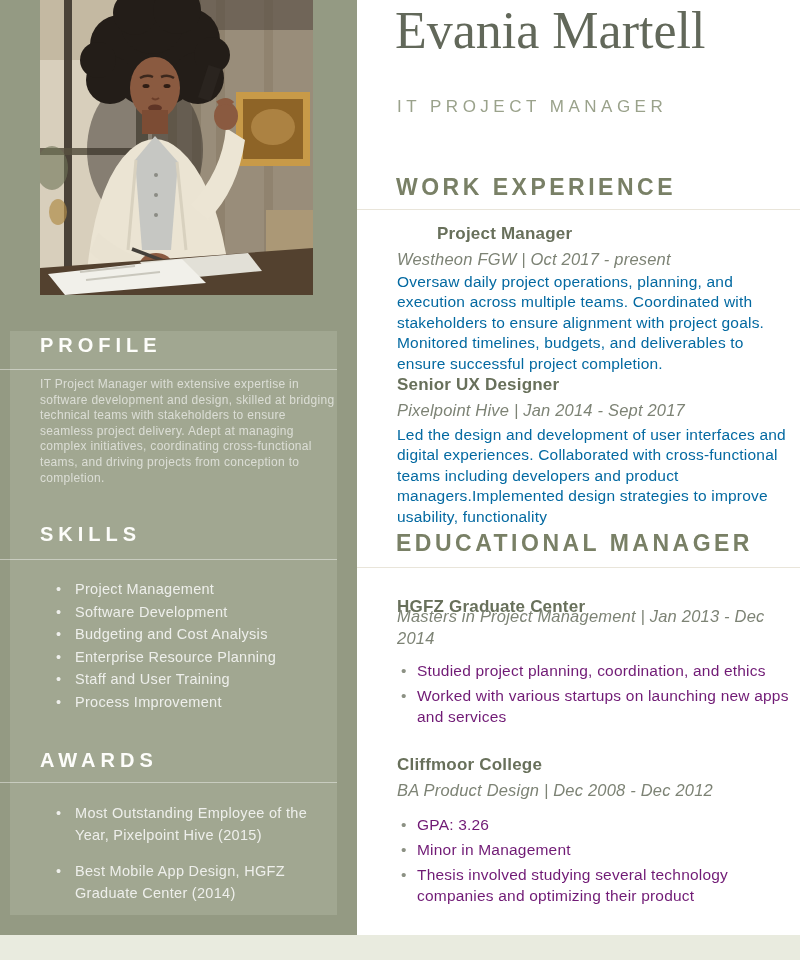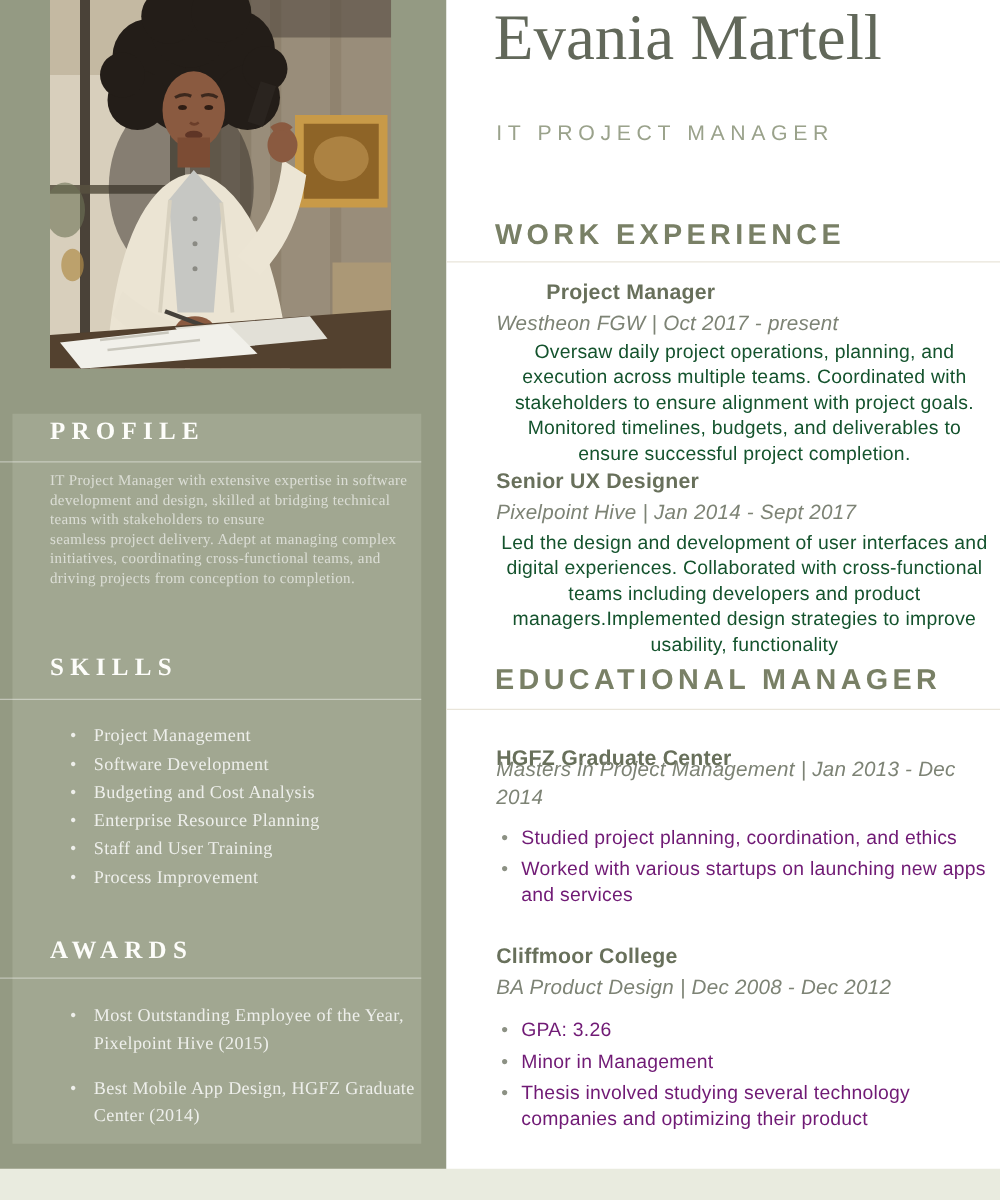--- a/index.html
+++ b/index.html
@@ -1,21 +1,21 @@
 <!DOCTYPE html>
 <html><head>
 <meta charset="utf-8">
 <style>
   * { margin:0; padding:0; box-sizing:border-box; }
   html,body { width:800px; height:960px; }
   body { font-family:"Liberation Sans", sans-serif; background:#ffffff; }
   .page { position:relative; width:800px; height:960px; background:#ffffff; overflow:hidden; }
 
   
-  .sidebar { position:absolute; left:0; top:0; width:357px; height:947px; background:#949a83;font-family:Liberation Serif, serif; }
+  .sidebar { position:absolute; left:0; top:0; width:357px; height:947px; background:#949a83; }
   .side-panel { position:absolute; left:10px; top:331px; width:327px; height:584px; background:#a1a791; }
   .photo-wrap { position:absolute; left:40px; top:0; width:273px; height:295px; overflow:hidden; }
   .photo-wrap svg { display:block; width:273px; height:295px; }
 
   .side-h { position:absolute; left:30px; font-size:20px; font-weight:bold; letter-spacing:5px; color:#fdfdfa; }
   .side-rule { position:absolute; left:-10px; width:337px; height:1px; background:rgba(255,255,255,0.42); }
 
   .profile-text { position:absolute; left:30px; top:46px; width:299px; font-size:12px; line-height:15.6px;
                   color:rgba(255,255,255,0.62); white-space:pre-line; letter-spacing:0.3px; }
 
@@ -30,21 +30,21 @@
           font-weight:normal; font-size:52px; line-height:1.1; color:#62685a; }
   .job-subtitle { position:absolute; left:397px; top:76px; font-size:17px; letter-spacing:4.5px; color:#9aa28b;margin-top:21px; }
 
   .main-h { position:absolute; left:396px; font-size:23px; font-weight:bold; letter-spacing:3.5px; color:#798066; }
   .main-rule { position:absolute; left:357px; width:443px; height:1px; background:#e9e5da; }
 
   .item-title { position:absolute; left:397px; font-size:17px; font-weight:bold; color:#68705b; letter-spacing:0.2px; }
   .item-meta  { position:absolute; left:397px; width:395px; font-size:16.5px; font-style:italic;
                 color:#7d8375; line-height:21.5px; letter-spacing:0.2px; }
   .item-desc  { position:absolute; left:397px; width:397px; font-size:15.5px; line-height:20.4px;
-                color:#14532d; letter-spacing:0.2px;text-align:center; }
+                color:#0369a1; letter-spacing:0.2px; }
 
   ul.main-list { position:absolute; left:399px; width:392px; list-style:none; }
   ul.main-list li { position:relative; padding-left:18px; font-size:15.5px; line-height:21px;
                     color:#701a75; margin-bottom:4px; letter-spacing:0.2px; }
   ul.main-list li::before { content:"•"; position:absolute; left:2px; color:#8c9184; }
 
   .footer-bar { position:absolute; left:0; top:935px; width:800px; height:25px; background:#e9ebdf; }
 </style>
 </head>
 <body>

